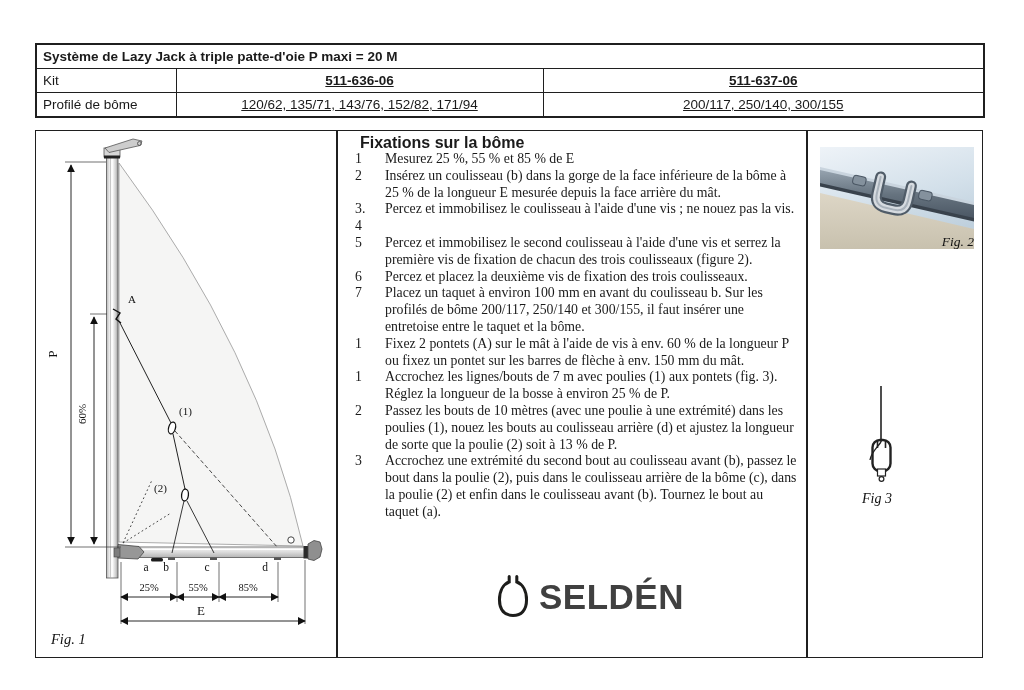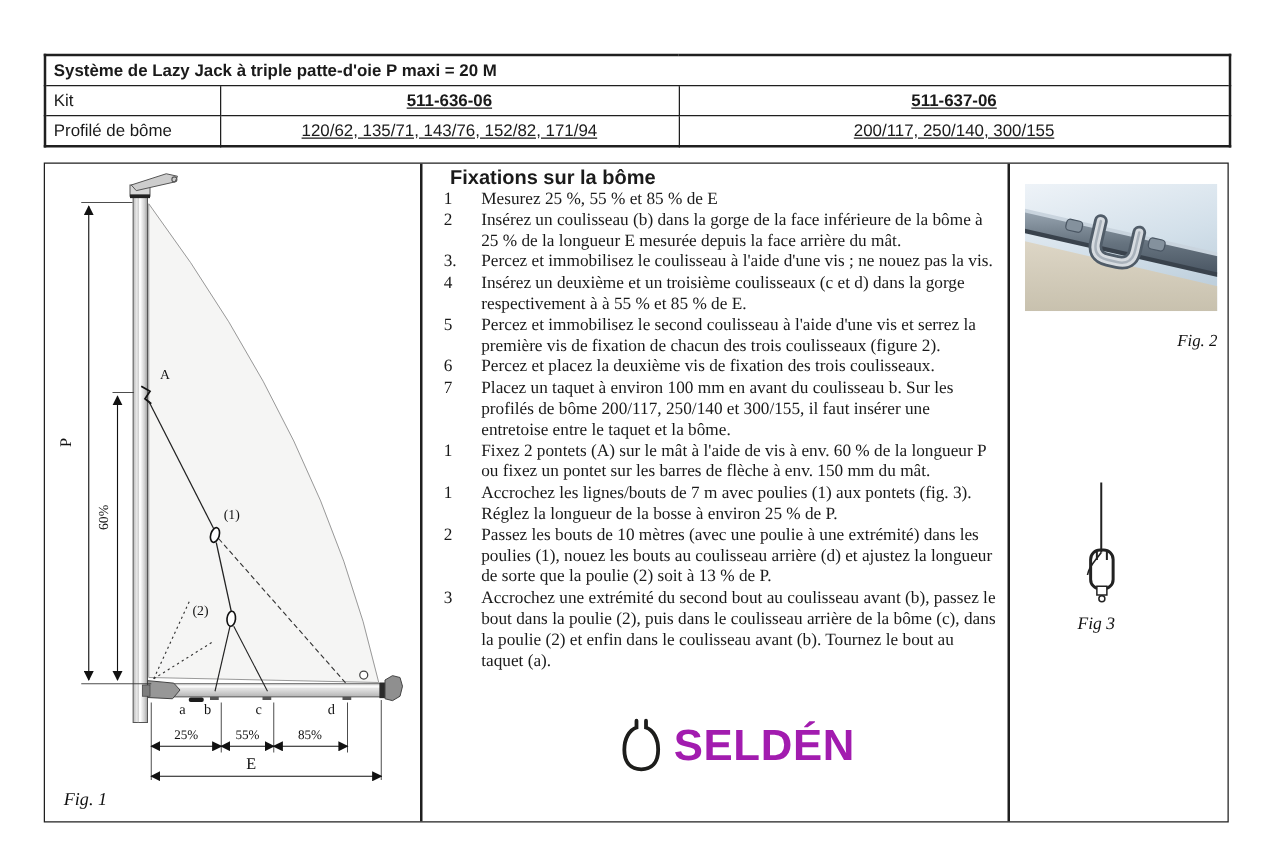--- a/index.html
+++ b/index.html
@@ -24,25 +24,25 @@
 
   
   .instructions{position:absolute;left:300px;top:0;width:470px;padding-top:3px;}
   .head{font-family:"Liberation Sans",sans-serif;font-weight:bold;font-size:16px;line-height:17px;margin:0;padding-left:24px;}
   .item{display:flex;font-family:"Liberation Serif",serif;font-size:13.8px;line-height:16.8px;}
   .item .num{flex:none;width:30px;padding-left:19px;}
   .item .txt{width:414px;}
 
   
   .logo{position:absolute;left:460px;top:443px;display:flex;align-items:center;gap:9px;}
-  .logo-text{font-family:"Liberation Sans",sans-serif;font-weight:700;font-size:35px;letter-spacing:.5px;color:#a21caf;line-height:1;}
+  .logo-text{font-family:"Liberation Sans",sans-serif;font-weight:700;font-size:35px;letter-spacing:.5px;color:#404040;line-height:1;}
 
   
   .photo{position:absolute;left:784px;top:16px;width:154px;height:102px;overflow:hidden;}
-  .fig2-cap{position:absolute;left:784px;top:134px;width:154px;text-align:right;font:italic 13.5px "Liberation Serif",serif;color:#111;}
+  .fig2-cap{position:absolute;left:784px;top:103px;width:154px;text-align:right;font:italic 13.5px "Liberation Serif",serif;color:#111;}
   .fig3-svg{position:absolute;left:804px;top:253px;}
 </style>
 </head>
 <body>
 
 <div class="page">
 
   <table class="spec-table">
     <colgroup>
         <col style="width:140px">
@@ -178,21 +178,20 @@
       <div class="item">
           <span class="num">2</span>
           <span class="txt">Insérez un coulisseau (b) dans la gorge de la face inférieure de la bôme à 25 % de la longueur E mesurée depuis la face arrière du mât.</span>
         </div>
       <div class="item">
           <span class="num">3.</span>
           <span class="txt">Percez et immobilisez le coulisseau à l'aide d'une vis ; ne nouez pas la vis.</span>
         </div>
       <div class="item">
           <span class="num">4</span>
-          <span class="txt">Insérez un deuxième et un troisième coulisseaux (c et d) dans la gorge respectivement à à 55 % et 85 % de E.</span>
         </div>
       <div class="item">
           <span class="num">5</span>
           <span class="txt">Percez et immobilisez le second coulisseau à l'aide d'une vis et serrez la première vis de fixation de chacun des trois coulisseaux (figure 2).</span>
         </div>
       <div class="item">
           <span class="num">6</span>
           <span class="txt">Percez et placez la deuxième vis de fixation des trois coulisseaux.</span>
         </div>
       <div class="item">

